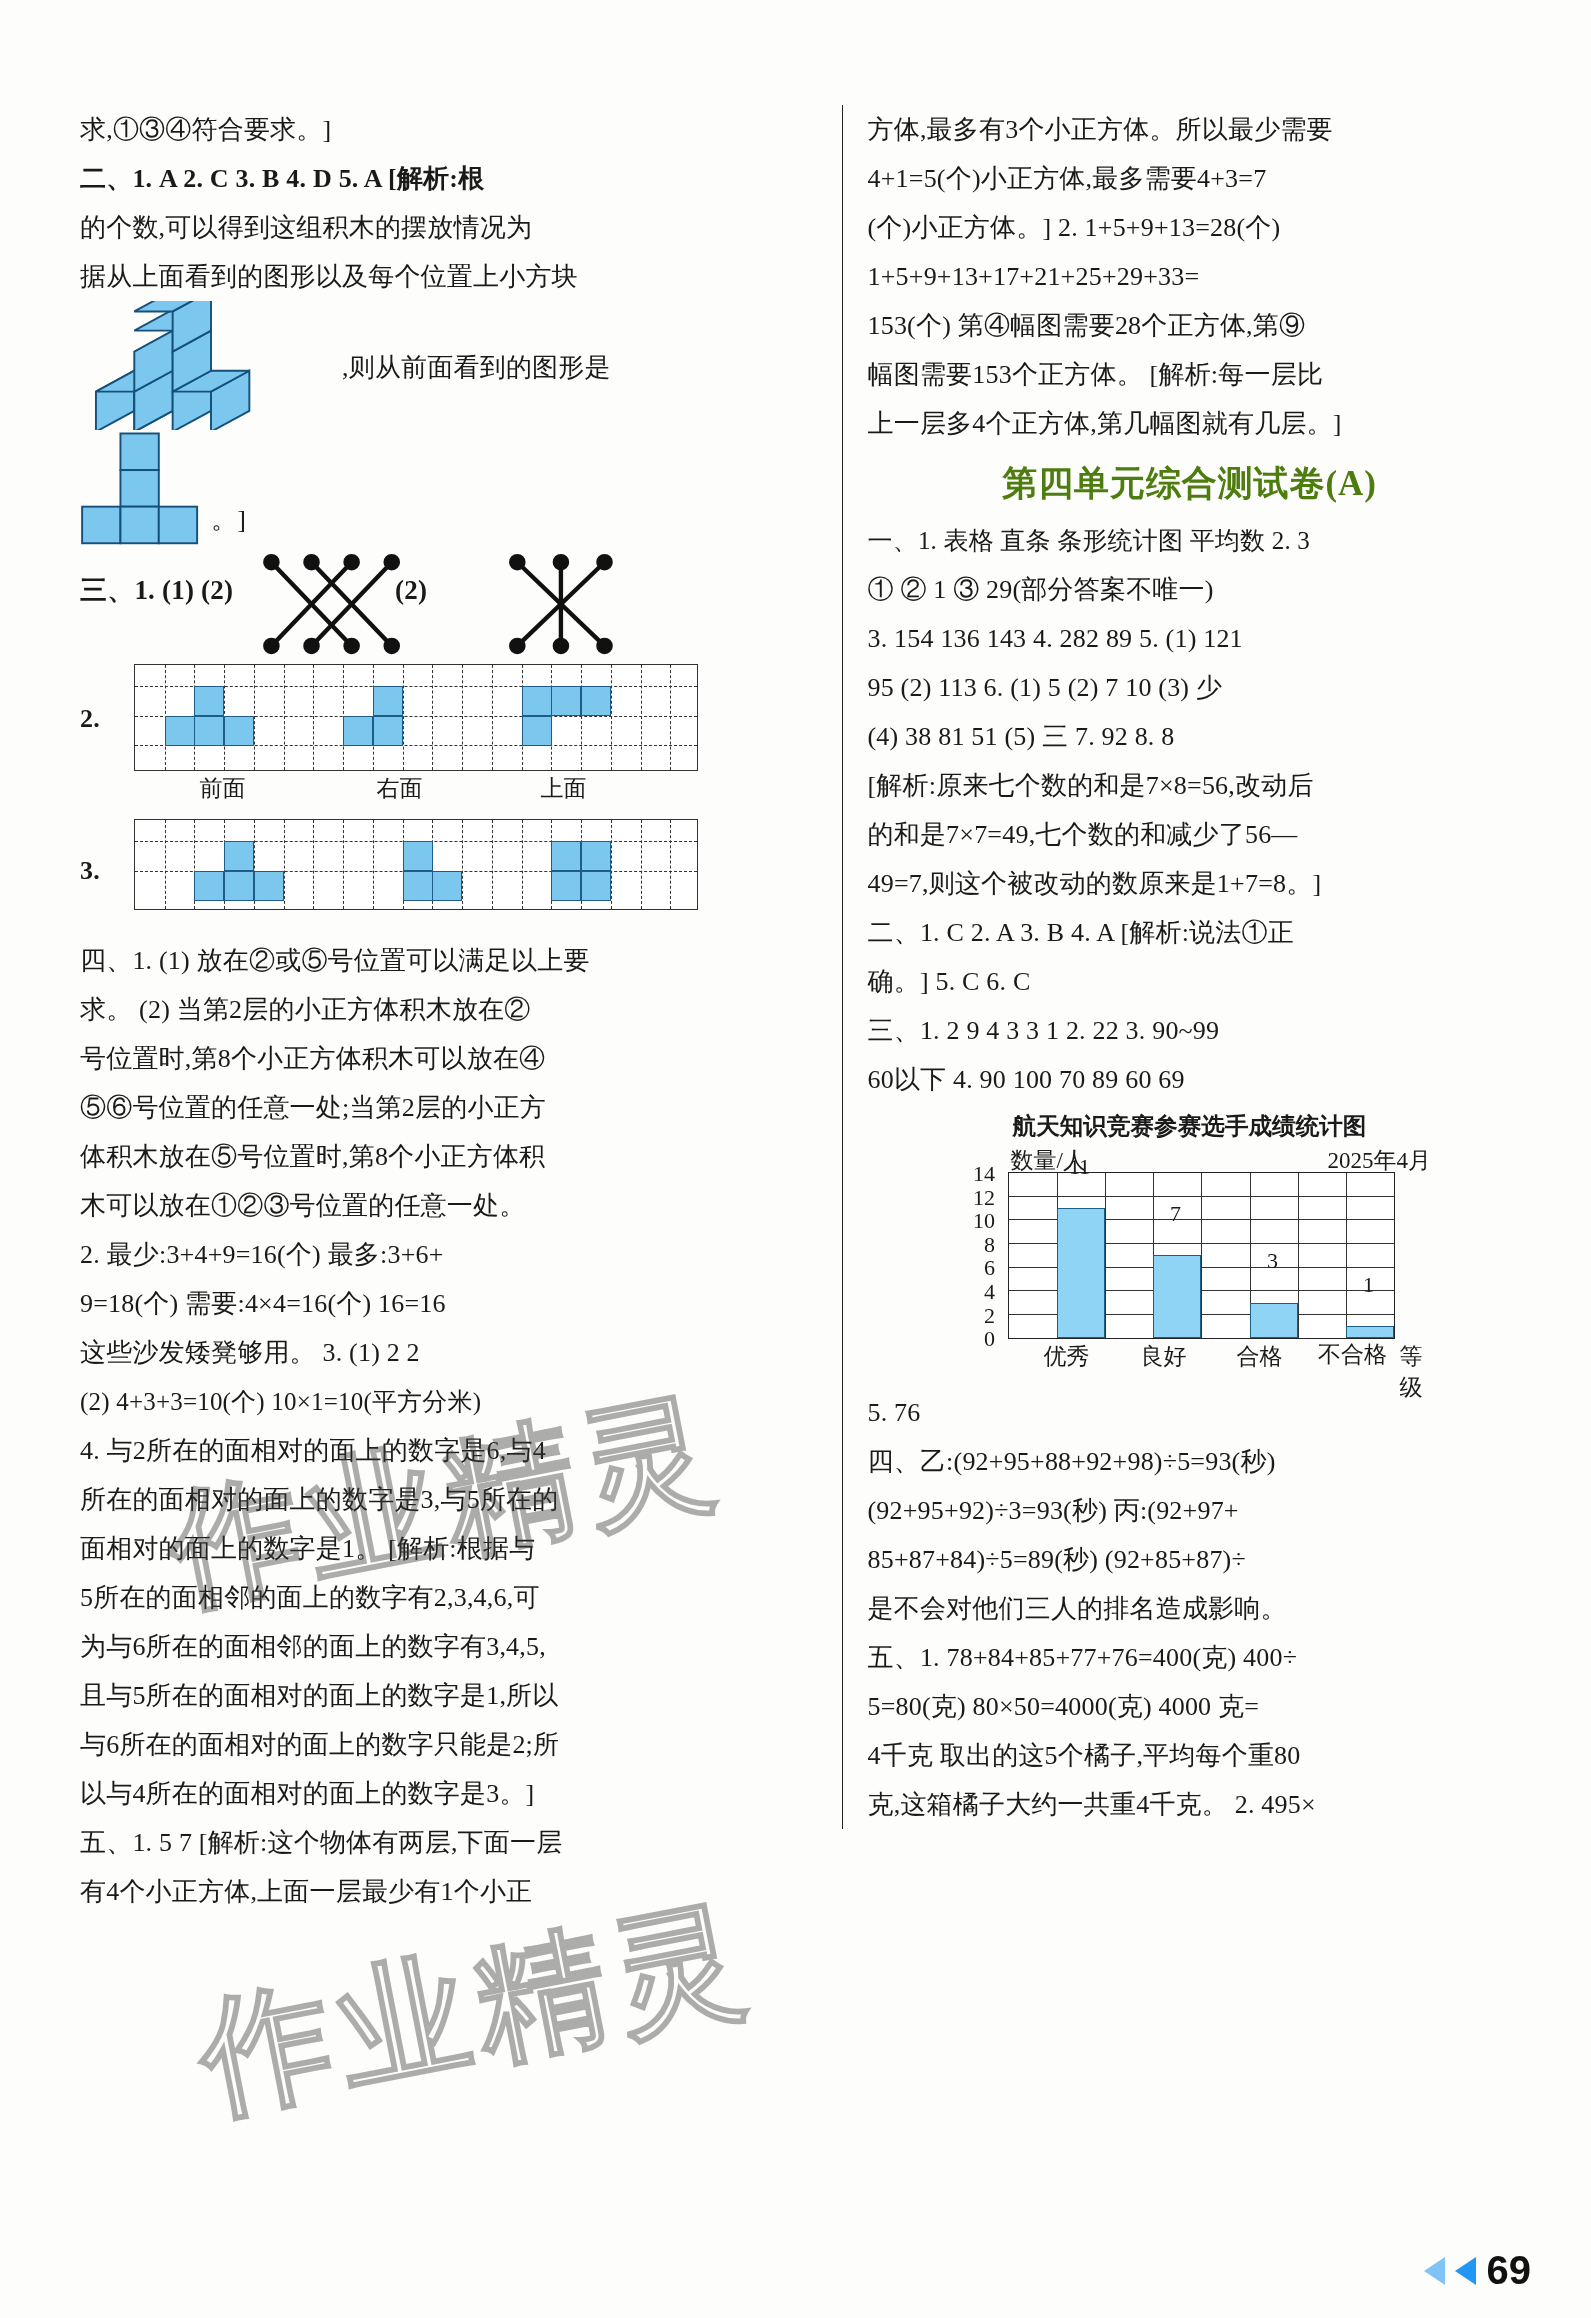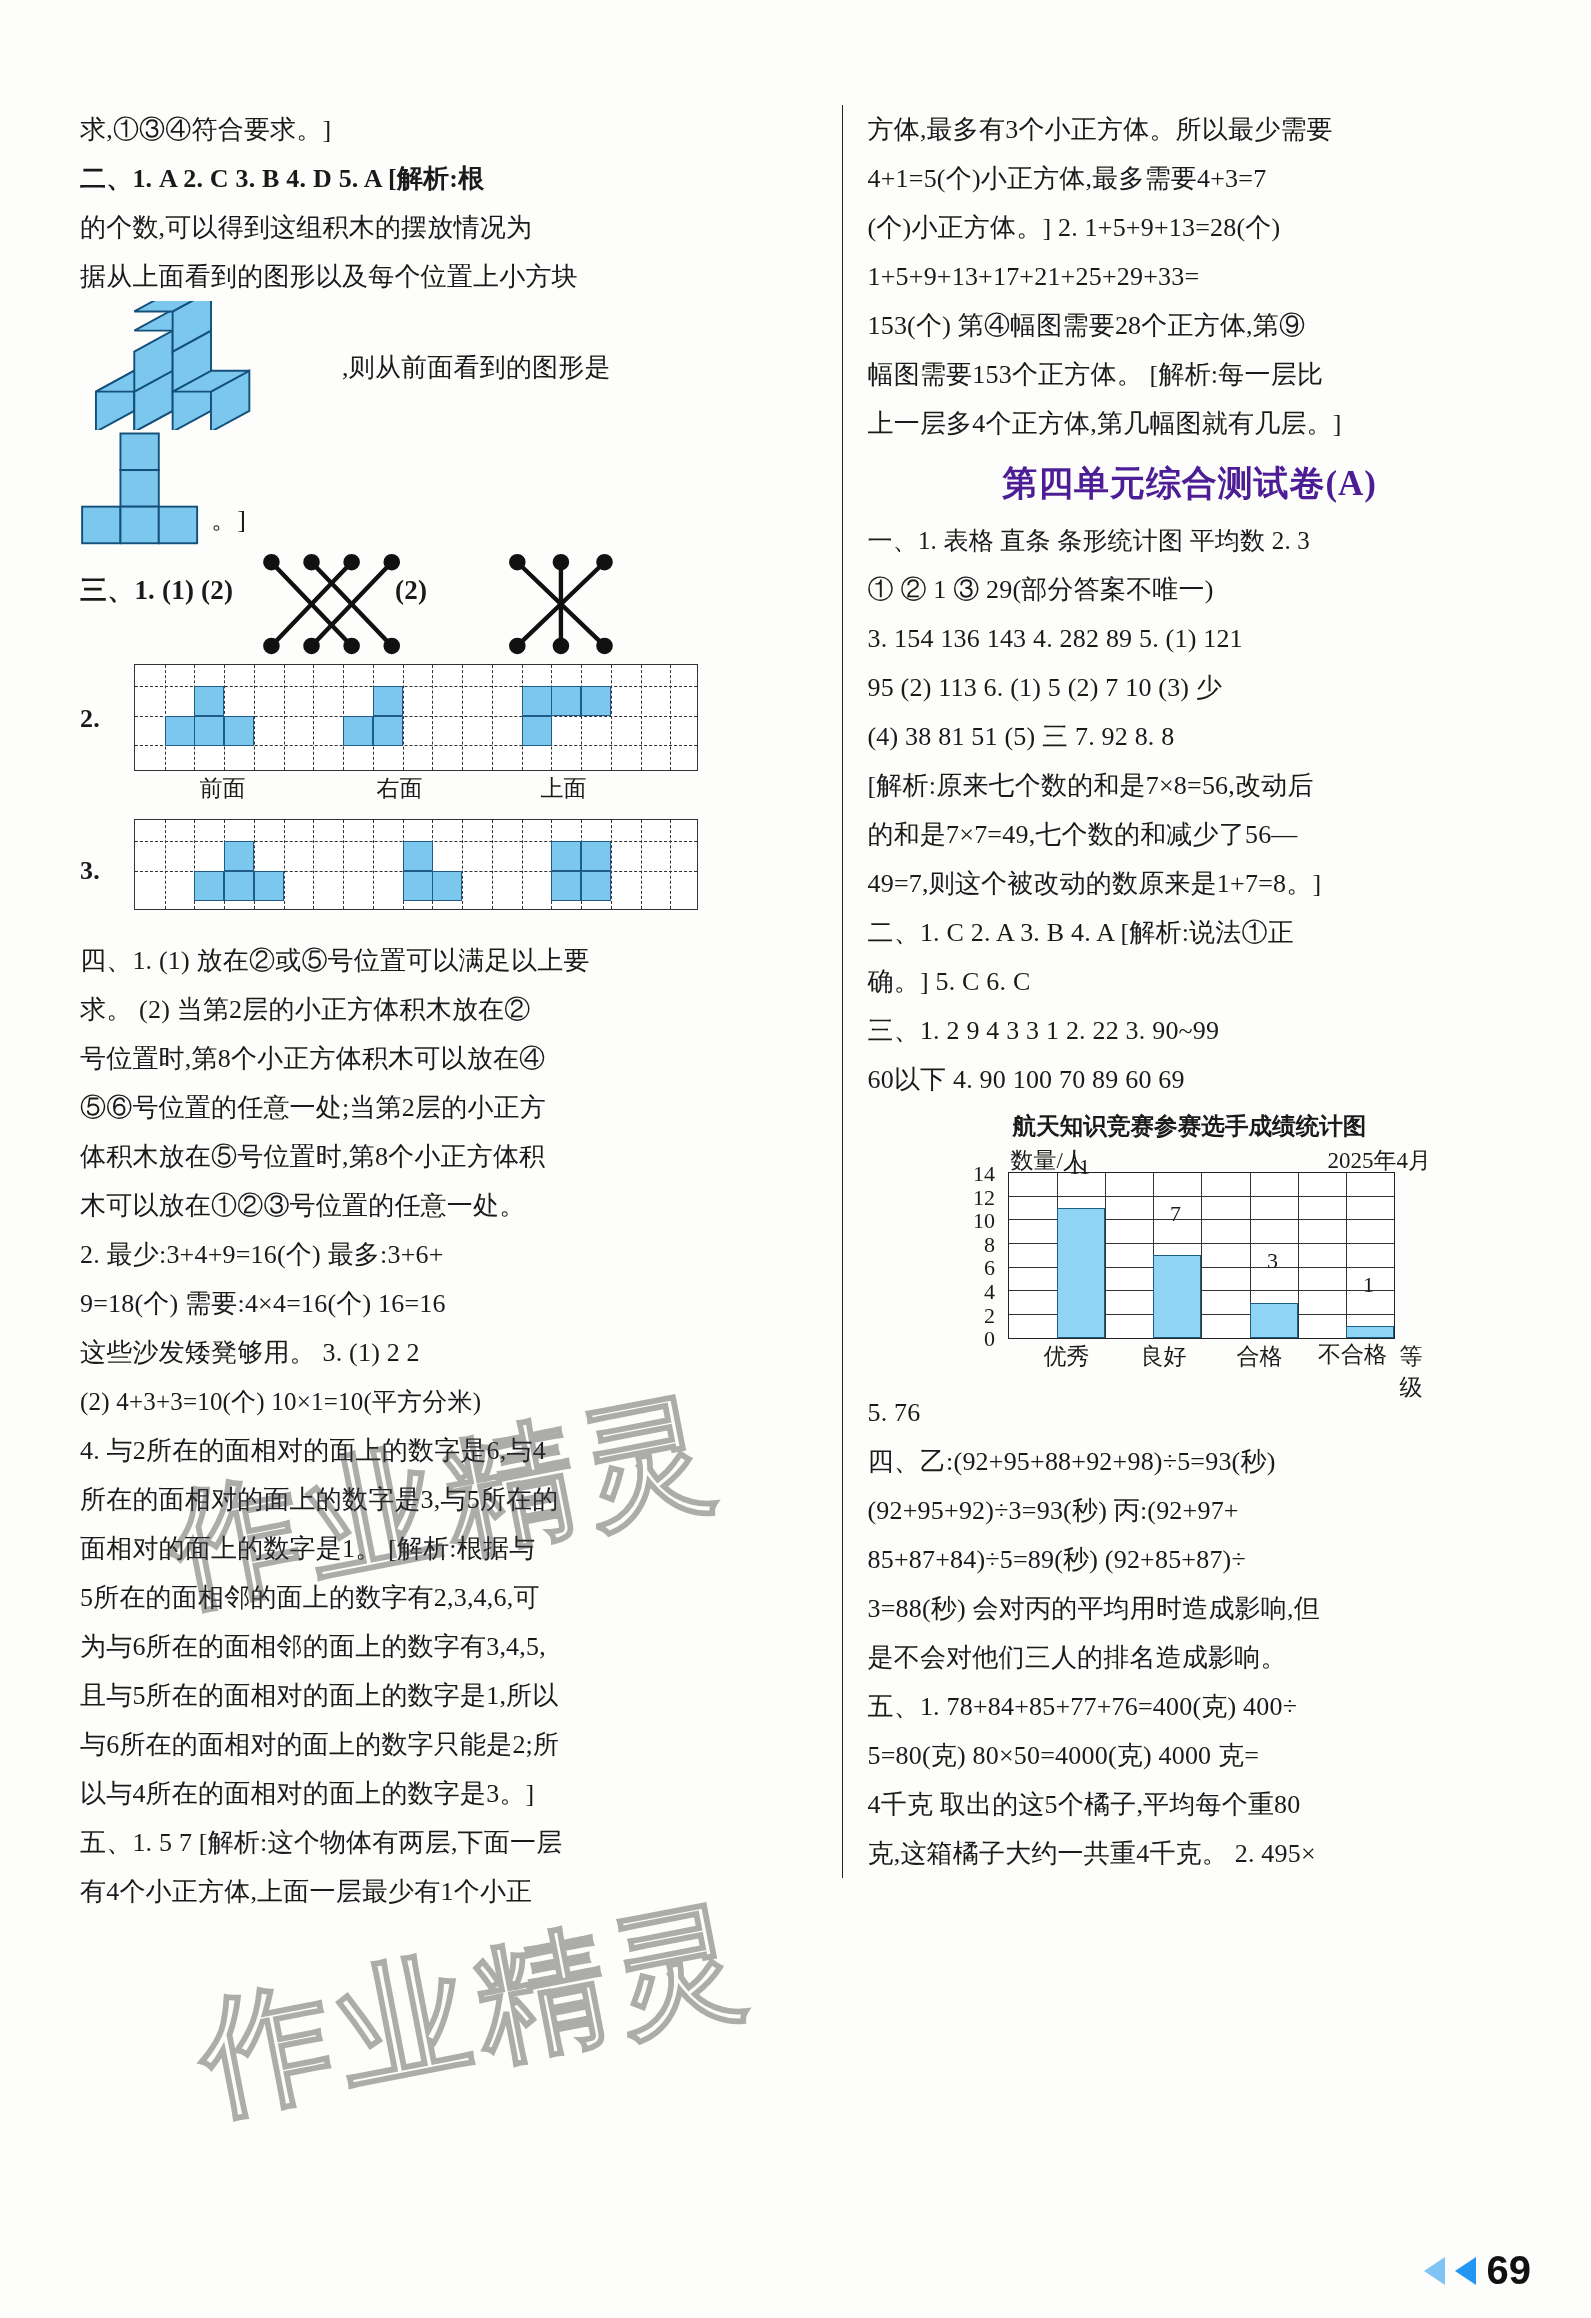--- a/index.html
+++ b/index.html
@@ -23,21 +23,21 @@
     line-height:49px;
     white-space:nowrap;
     letter-spacing:0.2px;
   }
   .ln{display:block;height:49px;}
   .b{font-weight:bold;}
   .sec{font-weight:bold;font-size:27px;}
 
   
   .unit-title{
-    text-align:center;color:#4c1d95;font-weight:bold;
+    text-align:center;color:#4d7c0f;font-weight:bold;
     font-size:35px;letter-spacing:0.9px;margin:12.2px 0 8.7px 0;
   }
 
   
   .cubefig{position:relative;}
   svg.iso{display:block;}
 
   
   .gridbox{position:relative;border:1.7px solid #333;background:#fff;}
   .gridbox .vline{position:absolute;top:0;bottom:0;border-left:1.7px dashed #333;}
@@ -343,21 +343,20 @@
         <div class="xtick" style="left:280px;top:194px;width:70px;">合格</div>
         <div class="xtick" style="left:360px;top:192px;width:96px;">不合格</div>
         <div class="axlabel" style="left:455px;top:194px;">等级</div>
       </div>
     </div>
 
     <div class="line ln" style="margin-top:15.7px;">5. 76</div>
     <div class="line ln">四、乙:(92+95+88+92+98)÷5=93(秒)</div>
     <div class="line ln">(92+95+92)÷3=93(秒)  丙:(92+97+</div>
     <div class="line ln">85+87+84)÷5=89(秒)  (92+85+87)÷</div>
-    <div class="line ln">3=88(秒)  会对丙的平均用时造成影响,但</div>
     <div class="line ln">是不会对他们三人的排名造成影响。</div>
     <div class="line ln">五、1. 78+84+85+77+76=400(克)  400÷</div>
     <div class="line ln">5=80(克)  80×50=4000(克)  4000 克=</div>
     <div class="line ln">4千克  取出的这5个橘子,平均每个重80</div>
     <div class="line ln">克,这箱橘子大约一共重4千克。  2. 495×</div>
   </div>
 
   <div class="wm wm1">作业精灵</div>
   <div class="wm wm2">作业精灵</div>
 

